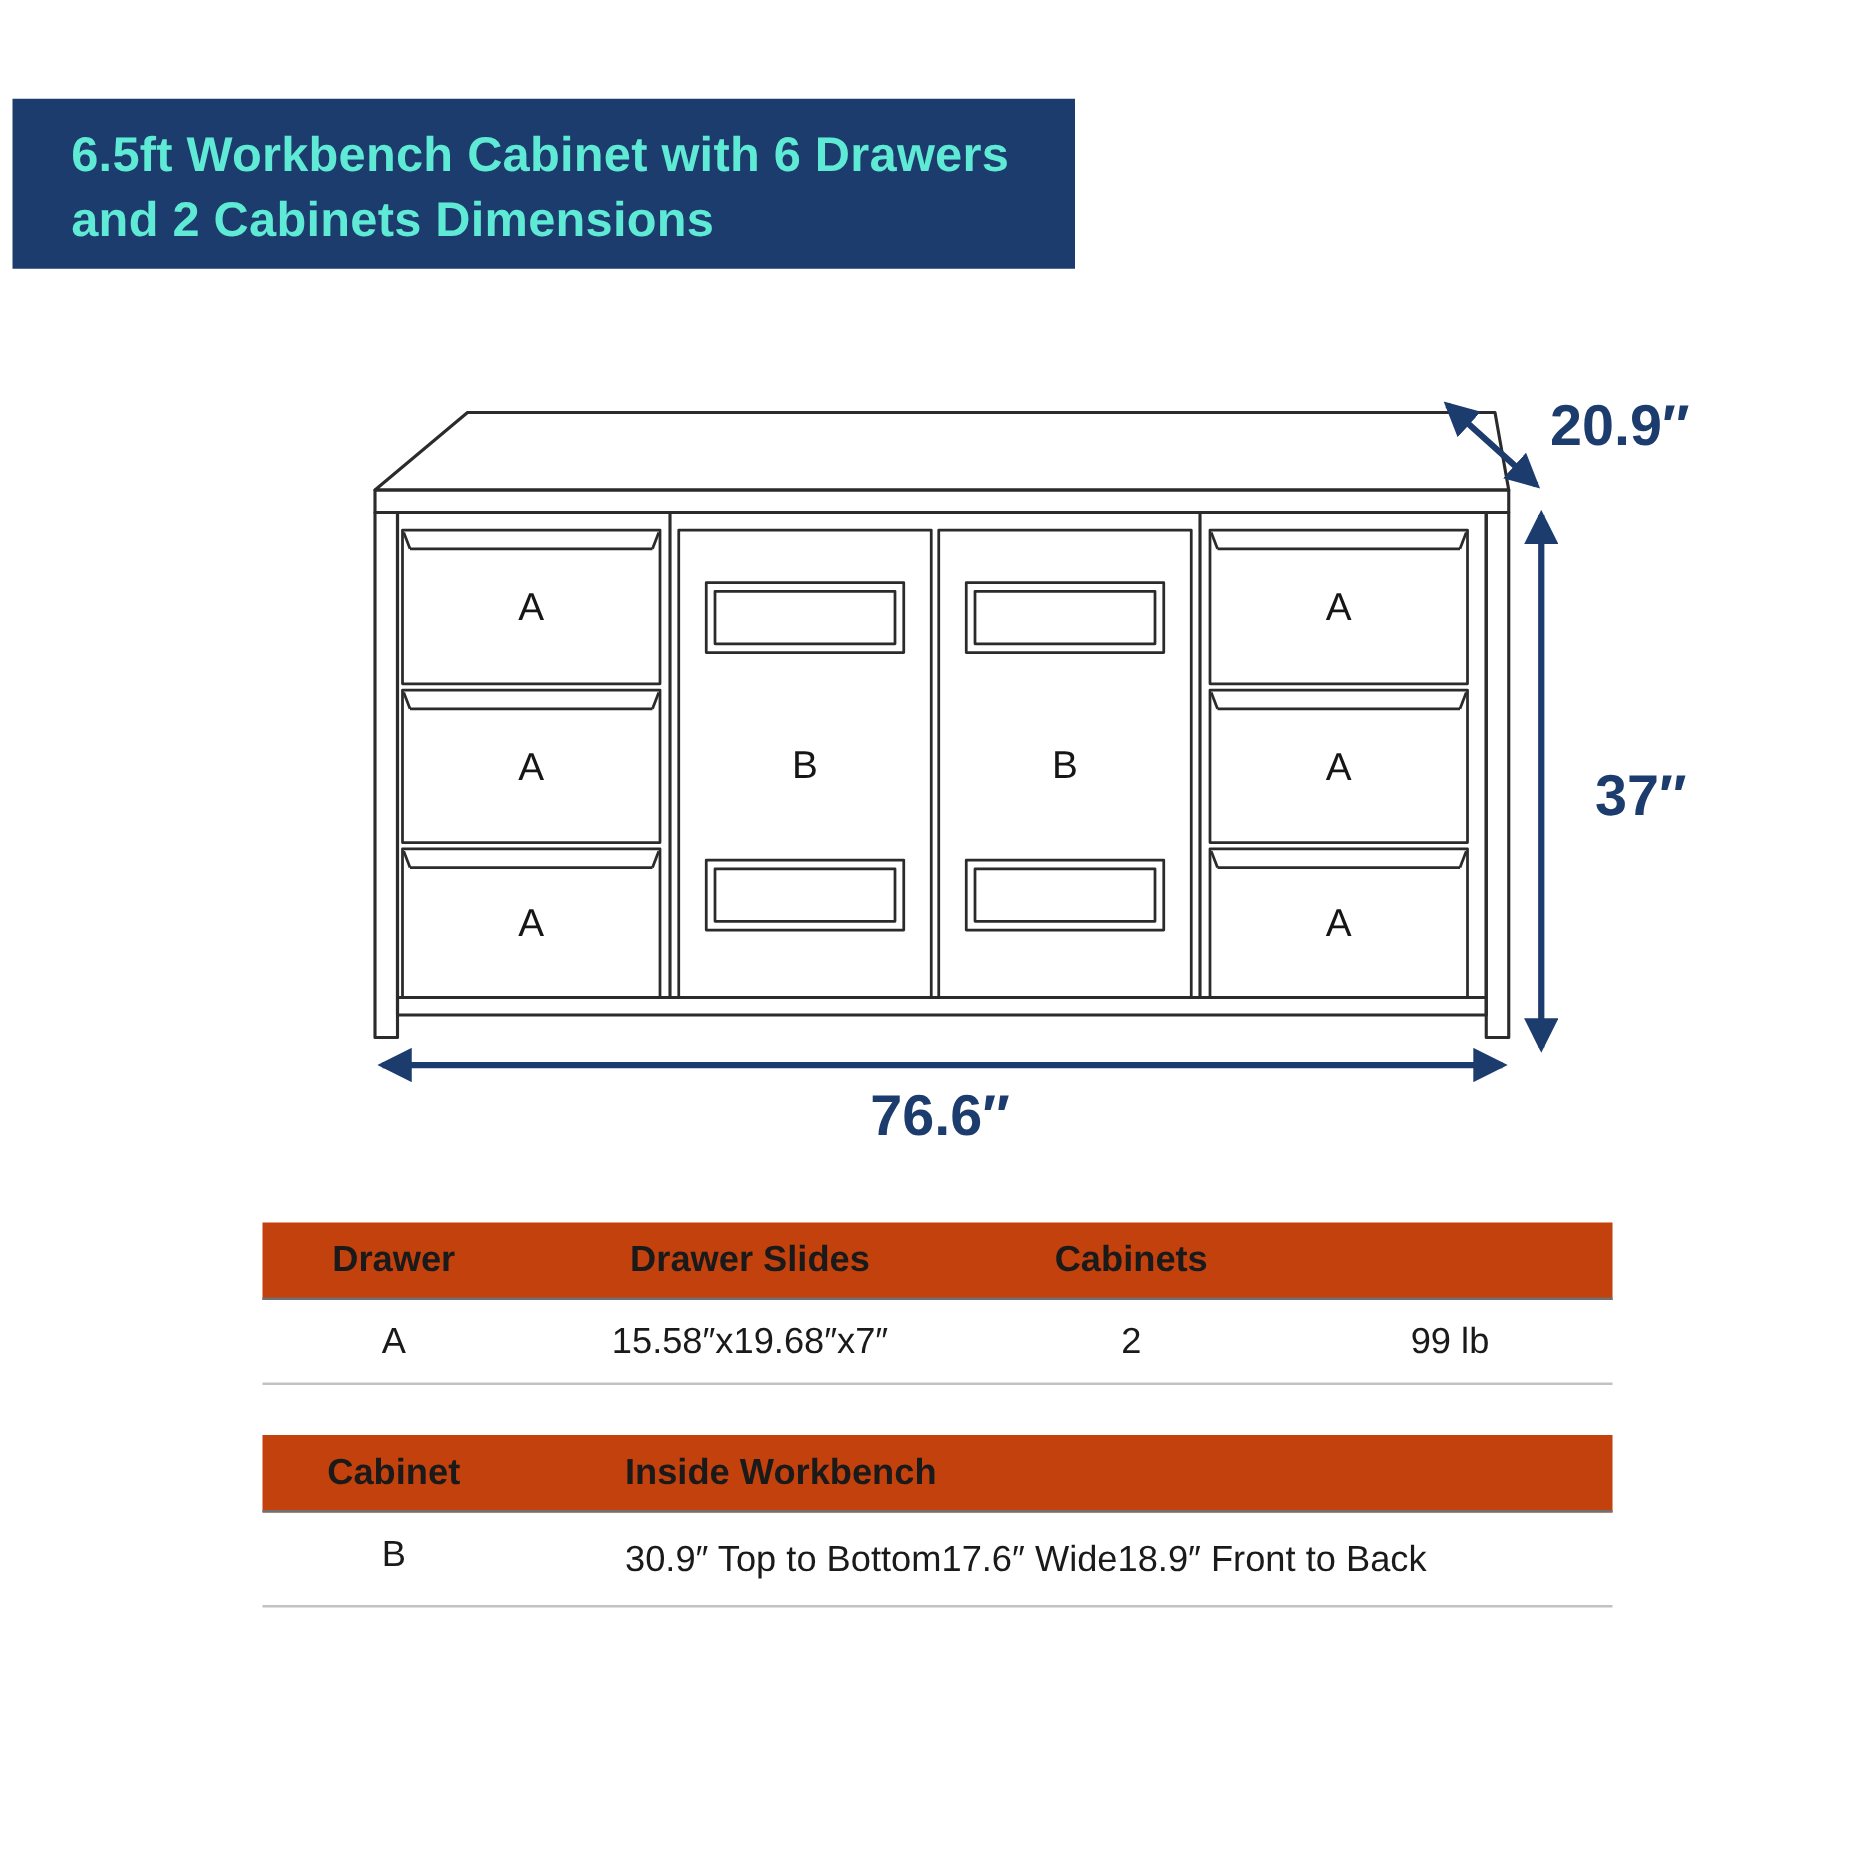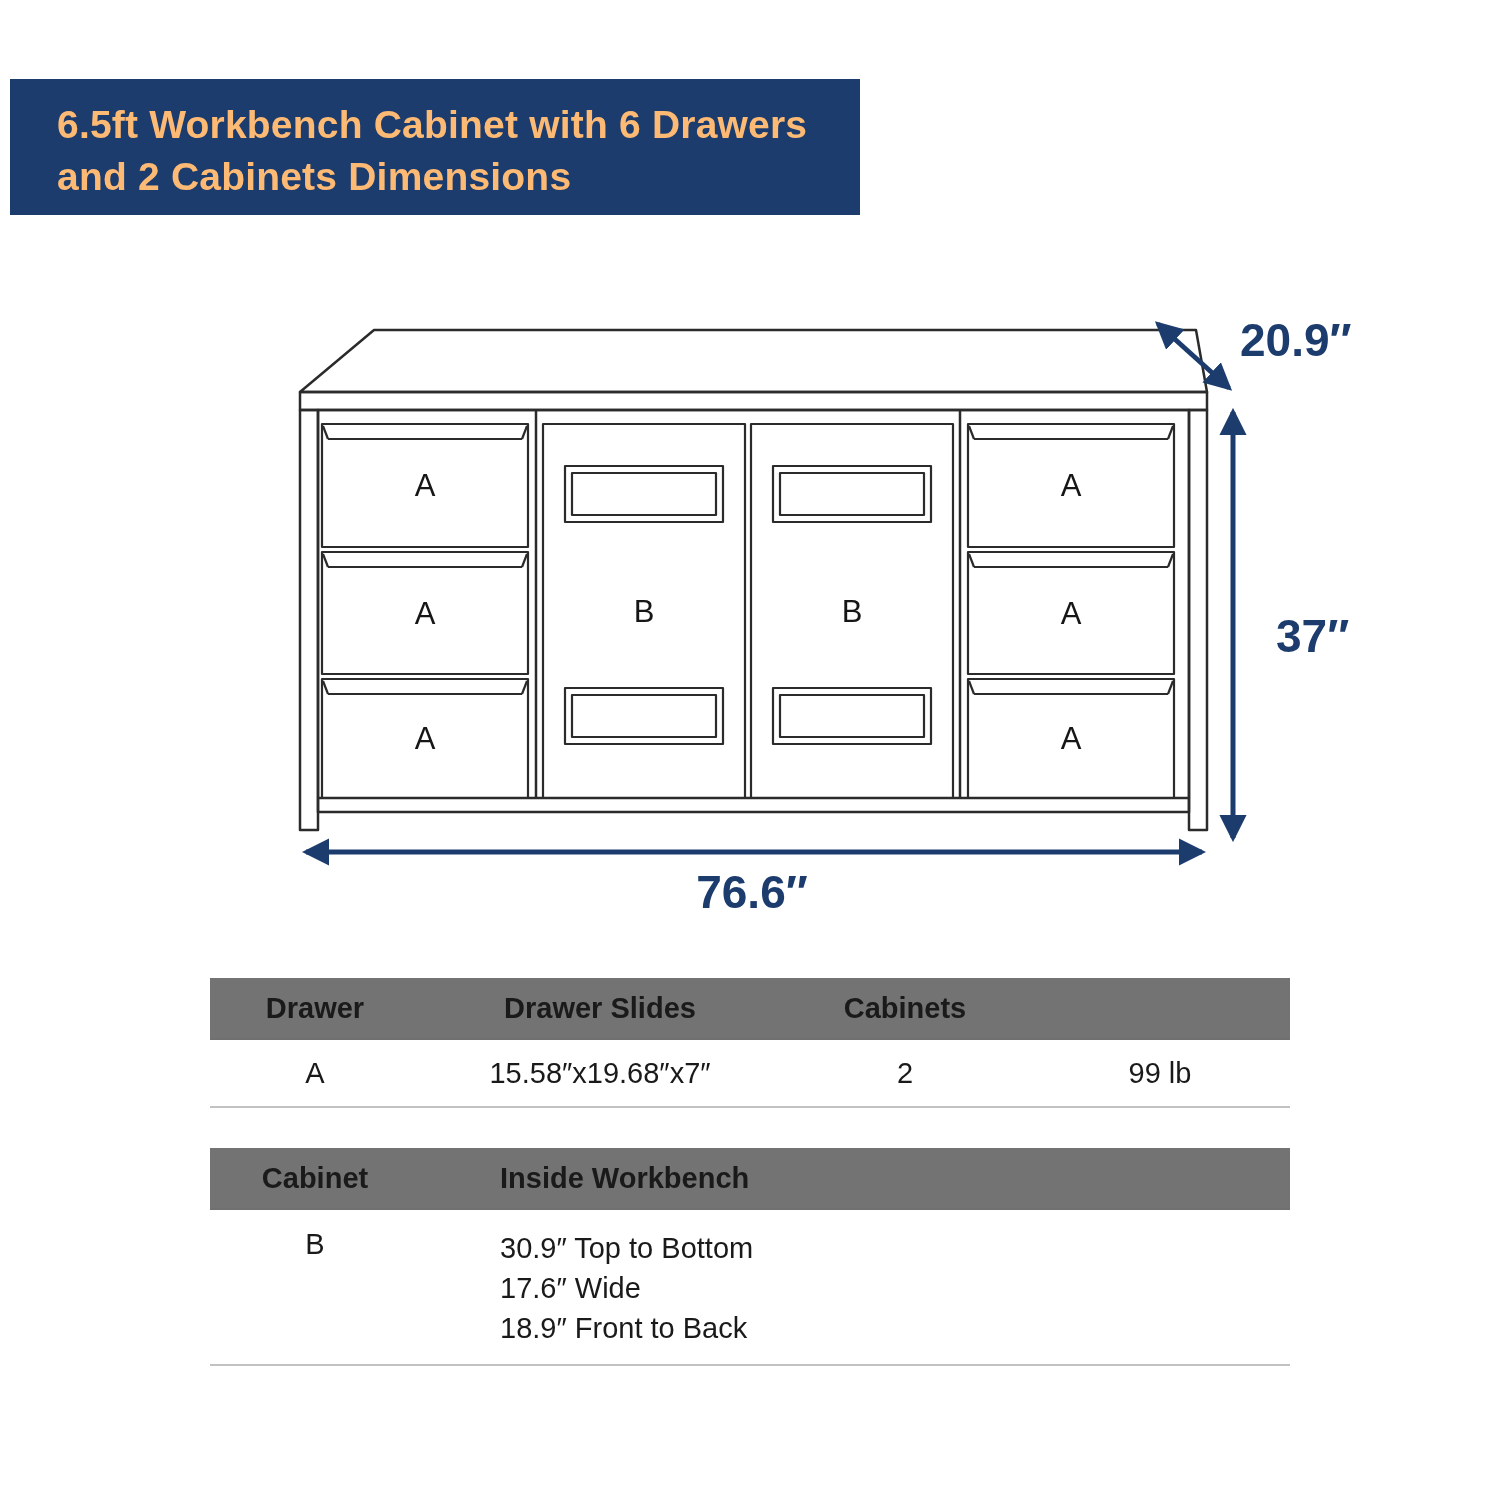--- a/index.html
+++ b/index.html
@@ -3,44 +3,44 @@
 <meta charset="utf-8">
 <style>
   * { margin:0; padding:0; box-sizing:border-box; }
   html, body { background:#ffffff; }
   .page {
     position:relative; width:1500px; height:1500px; background:#ffffff;
     font-family:"Liberation Sans", sans-serif; overflow:hidden;
   }
   .banner {
     position:absolute; left:10px; top:79px; width:850px; height:136px;
-    background:#1d3c6e; color:#fdba74; padding:20px 20px 0 47px;
+    background:#1d3c6e; color:#5eead4; padding:20px 20px 0 47px;
   }
   .banner-line { font-size:39px; font-weight:bold; line-height:52px; letter-spacing:0.2px; }
 
   .diagram { position:absolute; left:0; top:0; width:1500px; height:1500px; }
   .dim-label { font-family:"Liberation Sans", sans-serif; font-size:46px; font-weight:bold; fill:#1d3c6e; }
   .part-label { font-family:"Liberation Sans", sans-serif; font-size:31px; font-weight:500; fill:#161616; }
 
   .spec-table { position:absolute; left:210px; width:1080px; font-size:29px; color:#1a1a1a; }
   .table1 { top:978px; }
   .table2 { top:1148px; }
   .grid1 { display:grid; grid-template-columns:210px 360px 250px 260px; }
   .grid2 { display:grid; grid-template-columns:210px 870px; }
-  .thead { background:#737373; border-bottom:2px solid #707070; }
+  .thead { background:#c2410c; border-bottom:2px solid #707070; }
   .thead > div {
     font-weight:bold; height:60px; display:flex; align-items:center; justify-content:center;
   }
   .trow > div { display:flex; align-items:center; justify-content:center; }
   .table1 .trow { border-bottom:2px solid #c2c2c2; }
   .table1 .trow > div { height:66px; }
   .left-cell { justify-content:flex-start !important; padding-left:80px; }
   .table2 .trow { border-bottom:2px solid #c2c2c2; padding:18px 0 16px; }
   .table2 .trow > div { align-items:flex-start; }
-  .cab-lines { flex-direction:column; align-items:flex-start !important; }
+  .cab-lines { flex-direction:row; align-items:flex-start !important; }
   .cab-lines div { line-height:40px; text-align:left; }
 </style>
 </head>
 <body>
 
 <div class="page">
 
   <header class="banner">
     <div class="banner-line">6.5ft Workbench Cabinet with 6 Drawers</div>
     <div class="banner-line">and 2 Cabinets Dimensions</div>

